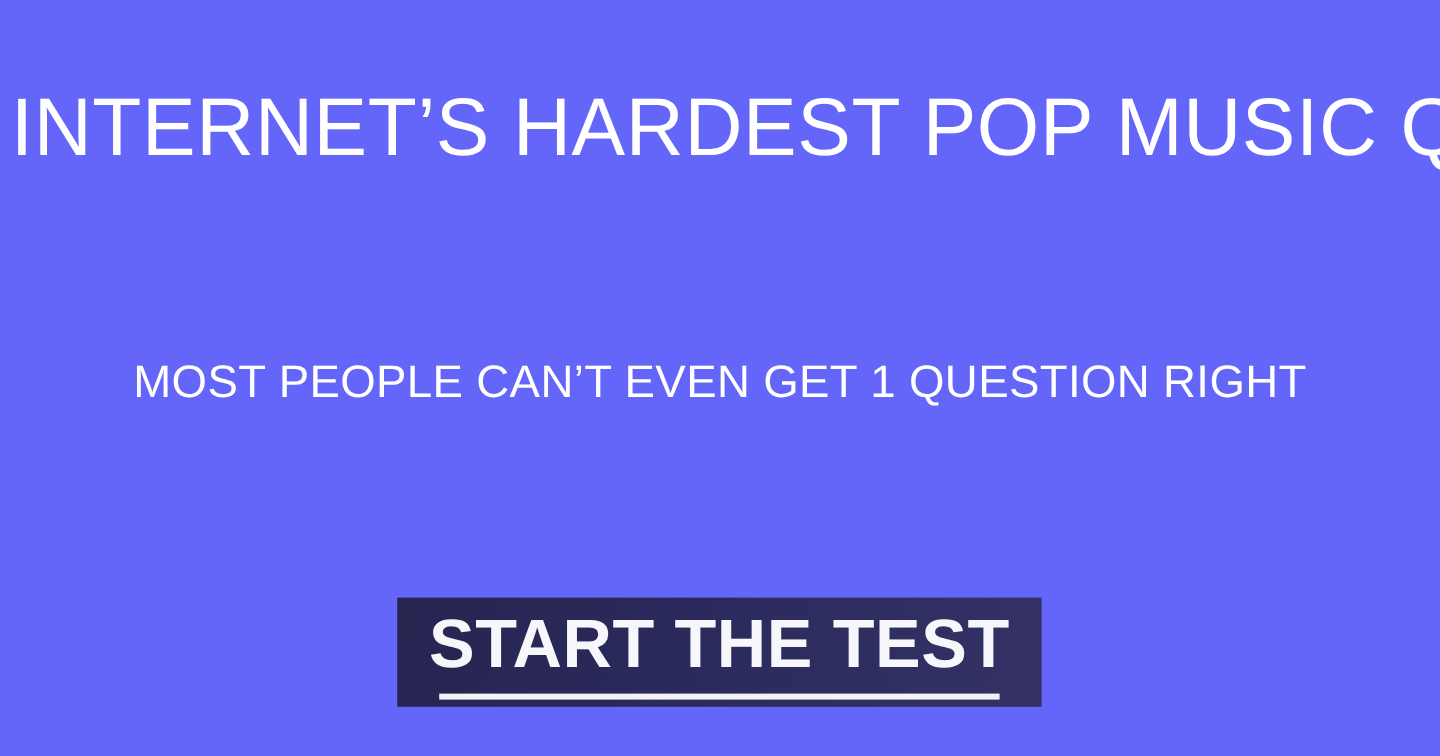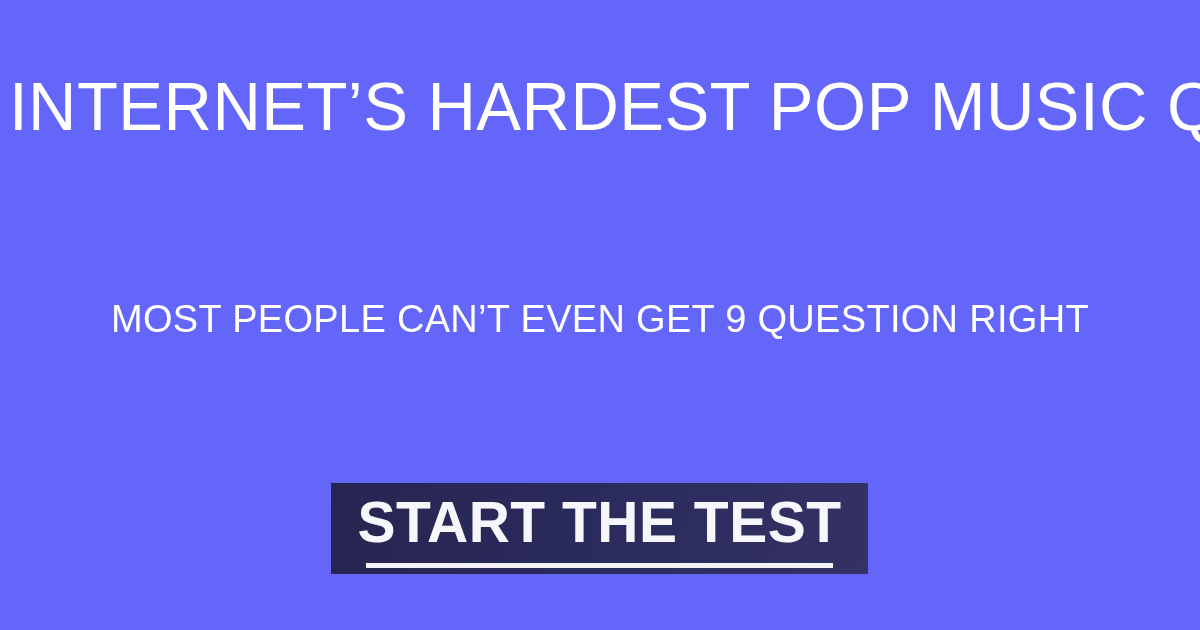--- a/index.html
+++ b/index.html
@@ -56,21 +56,21 @@
     font-size: 38px;
     line-height: 1.05;
     letter-spacing: 0.3px;
     white-space: nowrap;
   }
 
   
   #cta-button {
     position: absolute;
     left: 331px;
-    top: 483px;
+    top: 498px;
     width: 537px;
     height: 91px;
     background: linear-gradient(100deg, #272550 0%, #2a2a5c 45%, #343265 100%);
     border: 0;
     padding: 0;
     margin: 0;
     display: flex;
     flex-direction: column;
     align-items: center;
     justify-content: flex-start;
@@ -97,20 +97,20 @@
     margin-top: 12px;
   }
 </style>
 </head>
 <body>
 
 <div id="promo-card">
 
   <h1 id="headline">INTERNET’S HARDEST POP MUSIC QUIZ</h1>
 
-  <p id="subheadline">MOST PEOPLE CAN’T EVEN GET 9 QUESTION RIGHT</p>
+  <p id="subheadline">MOST PEOPLE CAN’T EVEN GET 1 QUESTION RIGHT</p>
 
   <button id="cta-button">
     <span id="cta-label">START THE TEST</span>
     <span id="cta-underline"></span>
   </button>
 
 </div>
 
 </body></html>

